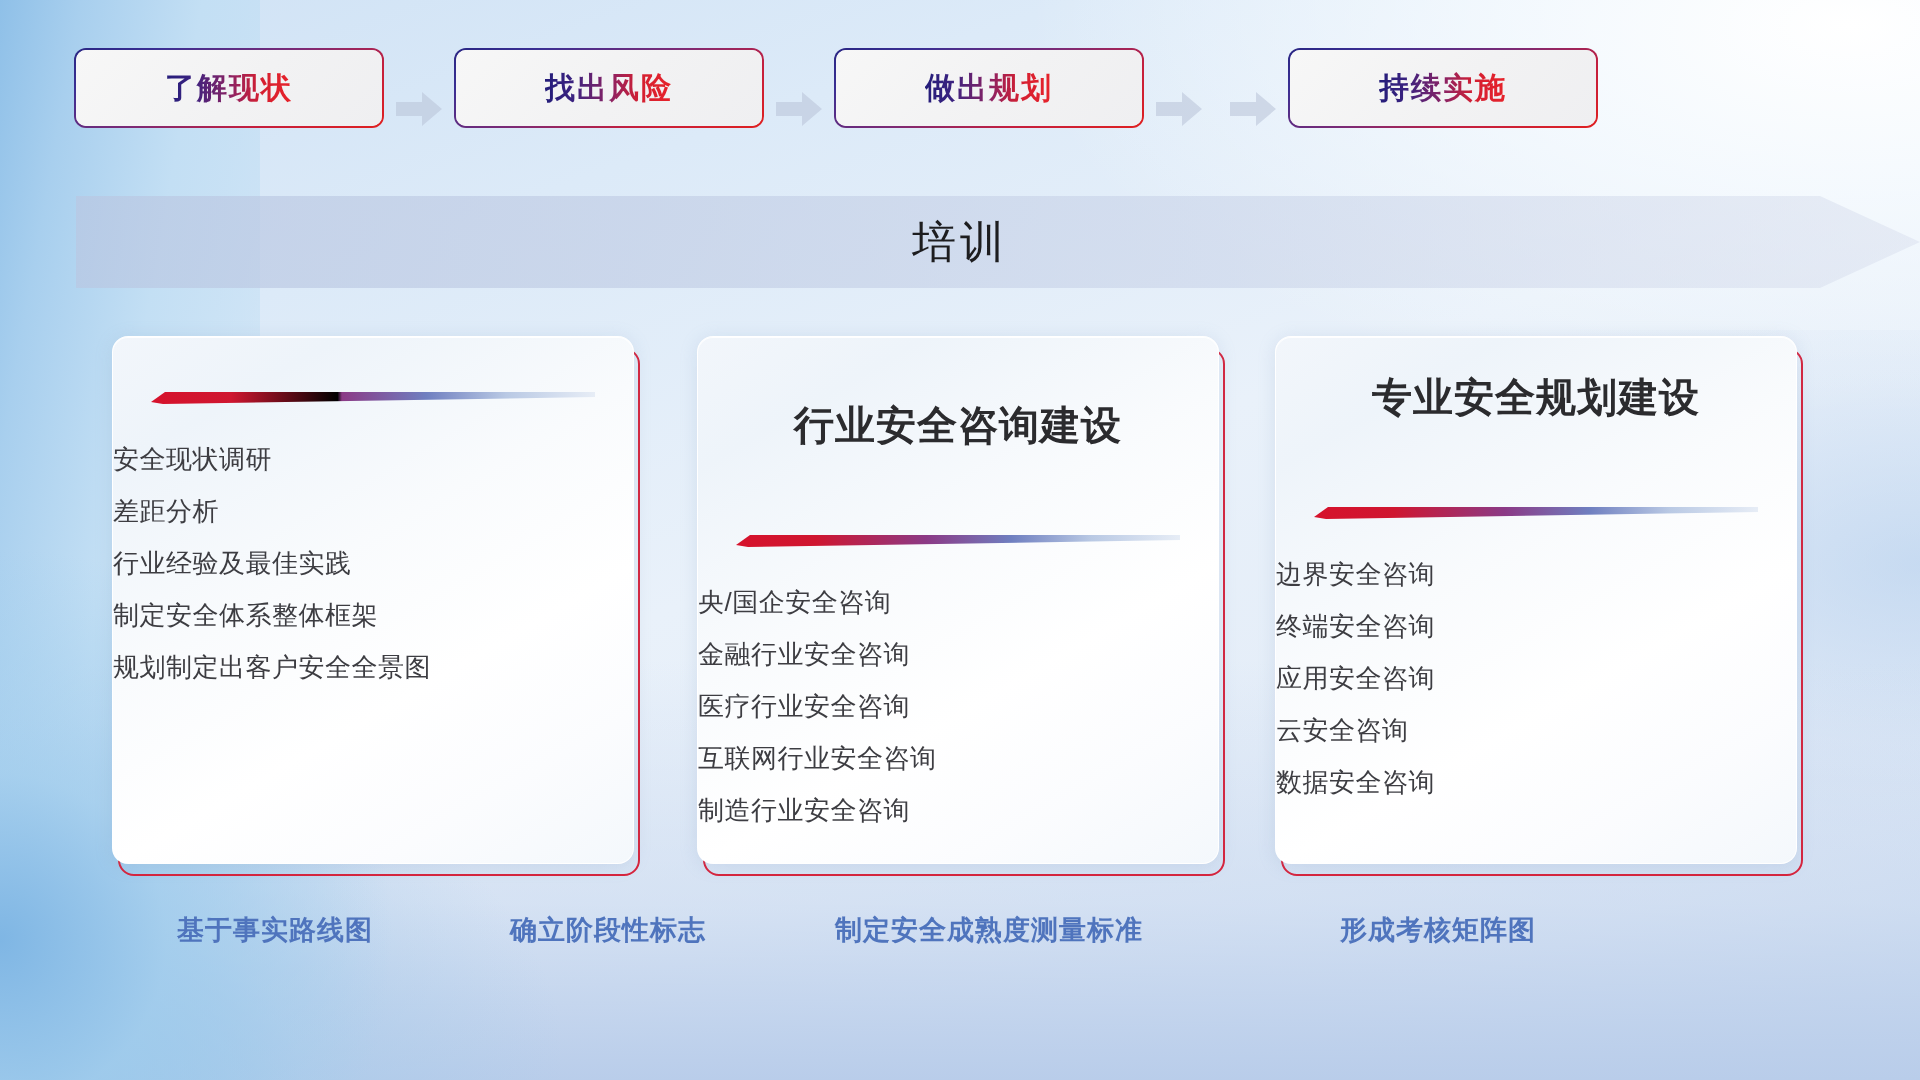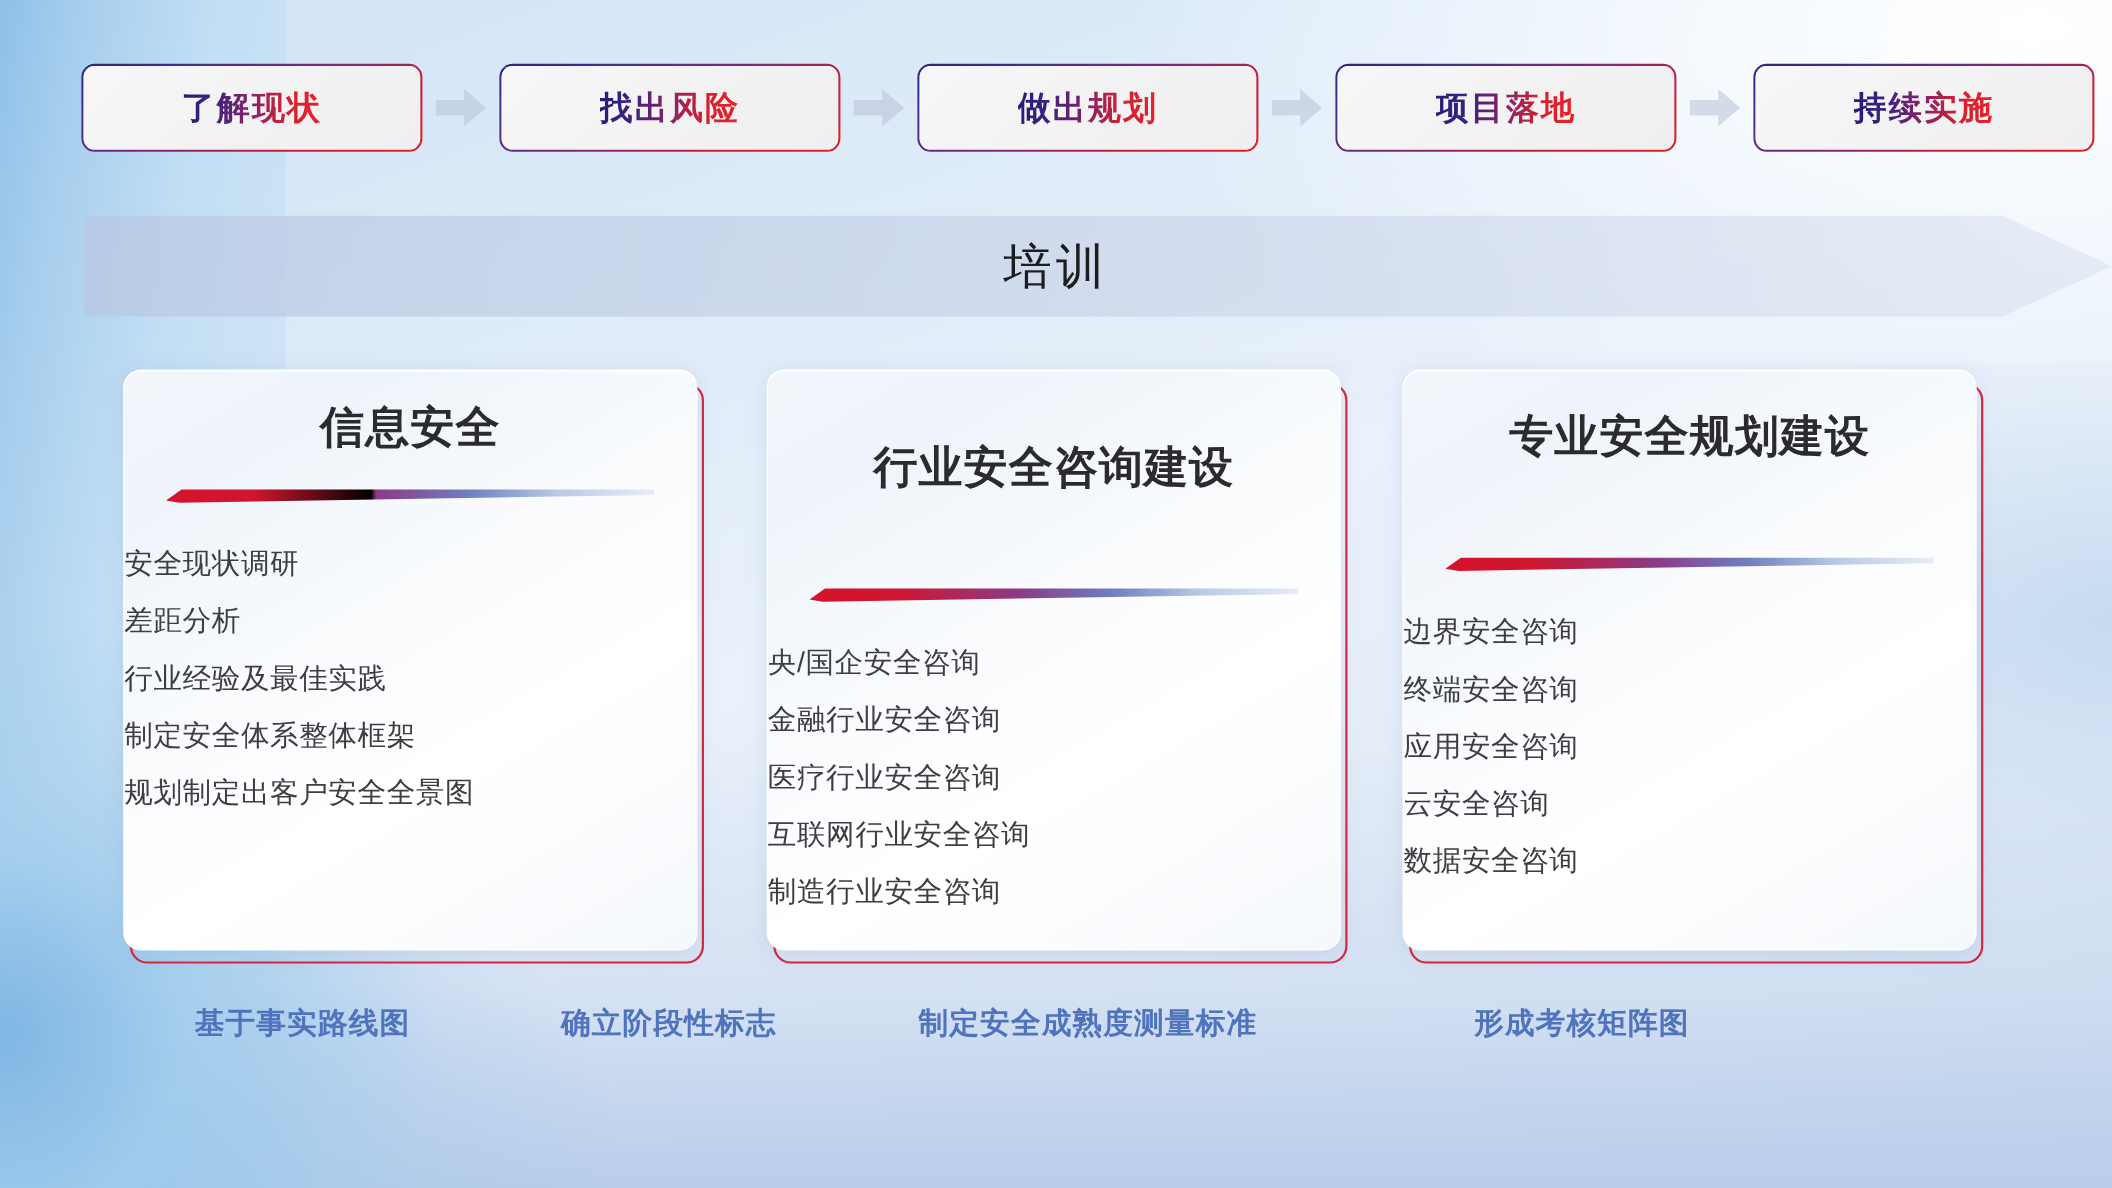--- a/index.html
+++ b/index.html
@@ -22,21 +22,21 @@
     background:radial-gradient(ellipse at 92% 6%, #ffffff 0%, rgba(248,252,255,0.75) 30%, rgba(236,245,253,0) 70%);}
   .bg-bottom{position:absolute;left:0;bottom:0;width:100%;height:420px;
     background:linear-gradient(0deg,#b9cdea 0%,rgba(200,216,239,0.55) 42%,rgba(220,232,247,0) 100%);}
   .bg-botleft{position:absolute;left:0;bottom:0;width:560px;height:360px;
     background:radial-gradient(ellipse at 8% 100%, #93bfe6 0%, rgba(168,203,234,0.6) 35%, rgba(200,220,243,0) 72%);}
   .bg-rightmid{position:absolute;right:0;top:330px;width:520px;height:520px;
     background:radial-gradient(ellipse at 100% 45%, rgba(176,204,236,0.55) 0%, rgba(205,222,243,0.25) 45%, rgba(220,232,247,0) 75%);}
 
   
   #steps{position:absolute;left:0;top:70px;width:1920px;height:56px;z-index:5;
-    display:flex;align-items:center;}
+    display:flex;align-items:flex-end;}
   .step-box{
     position:relative;height:76px;border-radius:10px;
     background:linear-gradient(135deg,#f7f7f7 0%,#f2f2f3 55%,#efeff1 100%);
     display:flex;align-items:center;justify-content:center;
     padding:0 18px;
   }
   .step-box::before{
     content:"";position:absolute;inset:-2px;border-radius:12px;z-index:-1;
     background:linear-gradient(155deg,#2a2683 0%,#3a2f93 18%,#7e2a74 48%,#c41f3e 72%,#e02020 100%);
   }
@@ -141,23 +141,20 @@
   <div class="step-box" style="width:306px">
     <span class="step-label">做出规划</span>
   </div>
 
   <div class="step-arrow">
     <svg viewBox="0 0 46 34">
         <path d="M0 10 H26 V0 L46 17 L26 34 V24 H0 Z" fill="#b9c3d8"></path>
       </svg>
   </div>
 
-  <div class="step-box" style="width:306px">
-    <span class="step-label">项目落地</span>
-  </div>
 
   <div class="step-arrow">
     <svg viewBox="0 0 46 34">
         <path d="M0 10 H26 V0 L46 17 L26 34 V24 H0 Z" fill="#b9c3d8"></path>
       </svg>
   </div>
 
   <div class="step-box" style="width:306px">
     <span class="step-label">持续实施</span>
   </div>
@@ -179,21 +176,20 @@
 <div id="band-text">
   <span>培训</span>
 </div>
 
 <div id="cards">
 
   <div class="card-wrap c1">
     <div class="card-shadowline"></div>
     <div class="card">
       <div class="card-title two-line">
-        <div>信息安全</div>
       </div>
       <div class="divider d1">
         <svg viewBox="0 0 444 18" preserveAspectRatio="none">
           <defs>
             <linearGradient id="dv1" x1="0" y1="0" x2="1" y2="0">
               <stop offset="0" stop-color="#d6122c"></stop>
               <stop offset="0.18" stop-color="#cf1630"></stop>
               <stop offset="0.42" stop-color="#8d3playsafe"></stop>
               <stop offset="0.43" stop-color="#8b3a86"></stop>
               <stop offset="0.62" stop-color="#6f7fc0"></stop>

